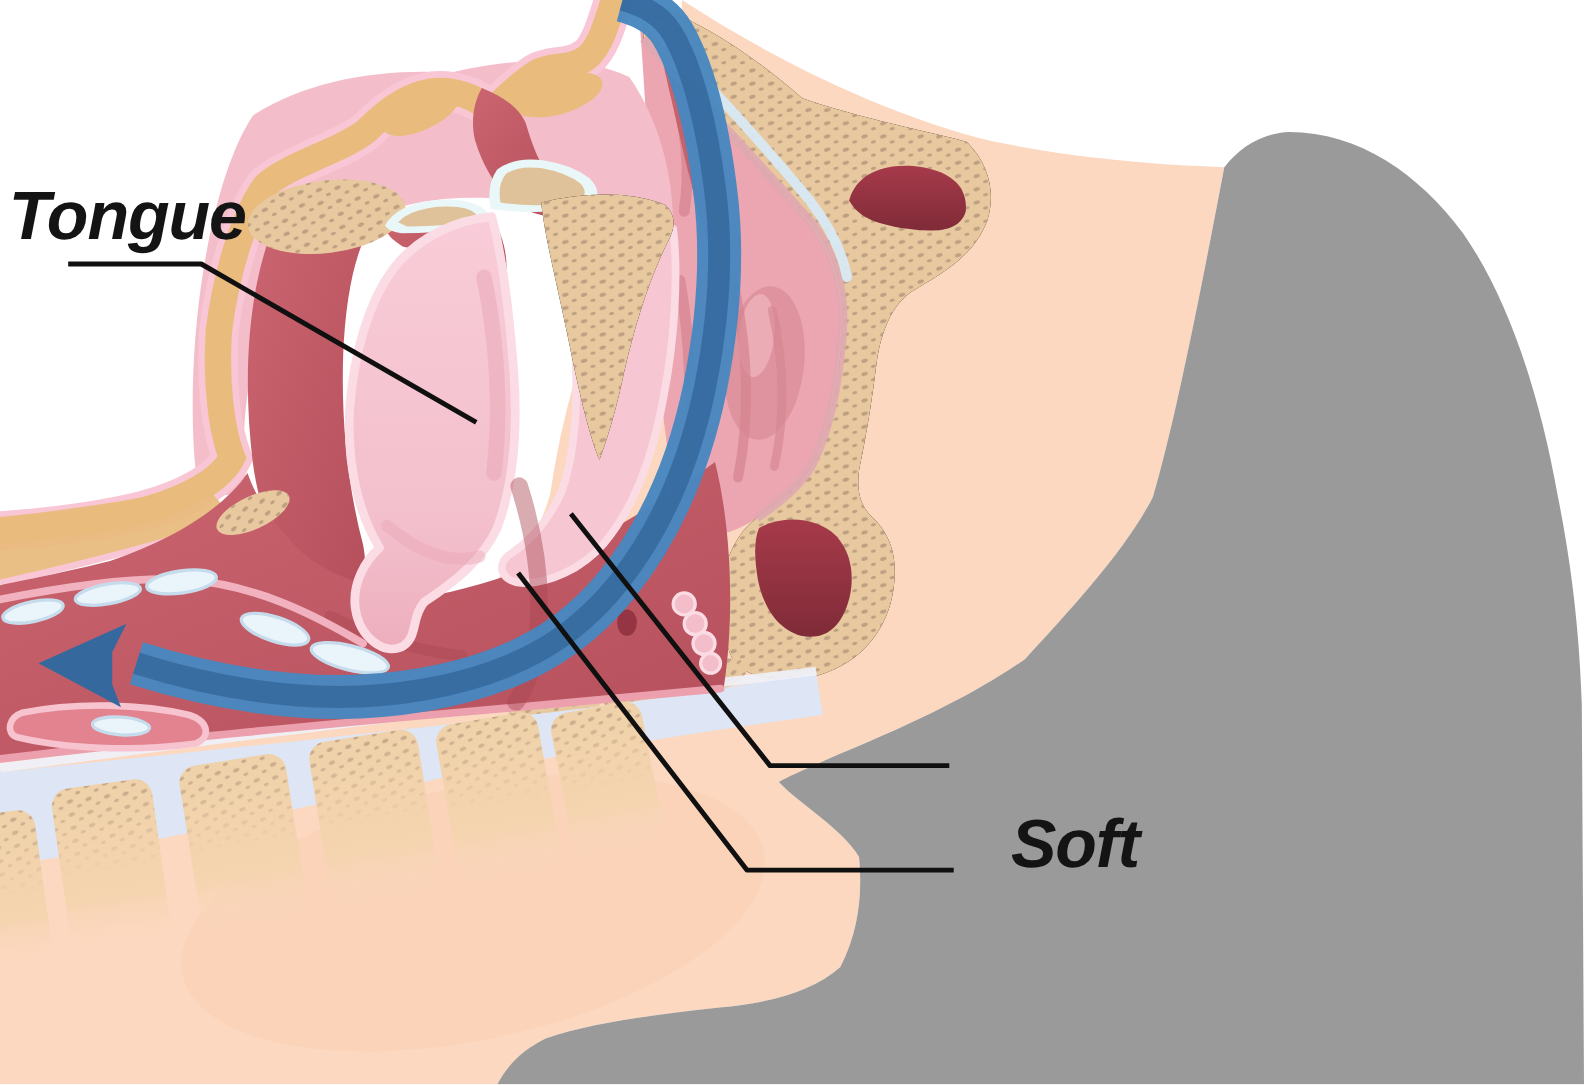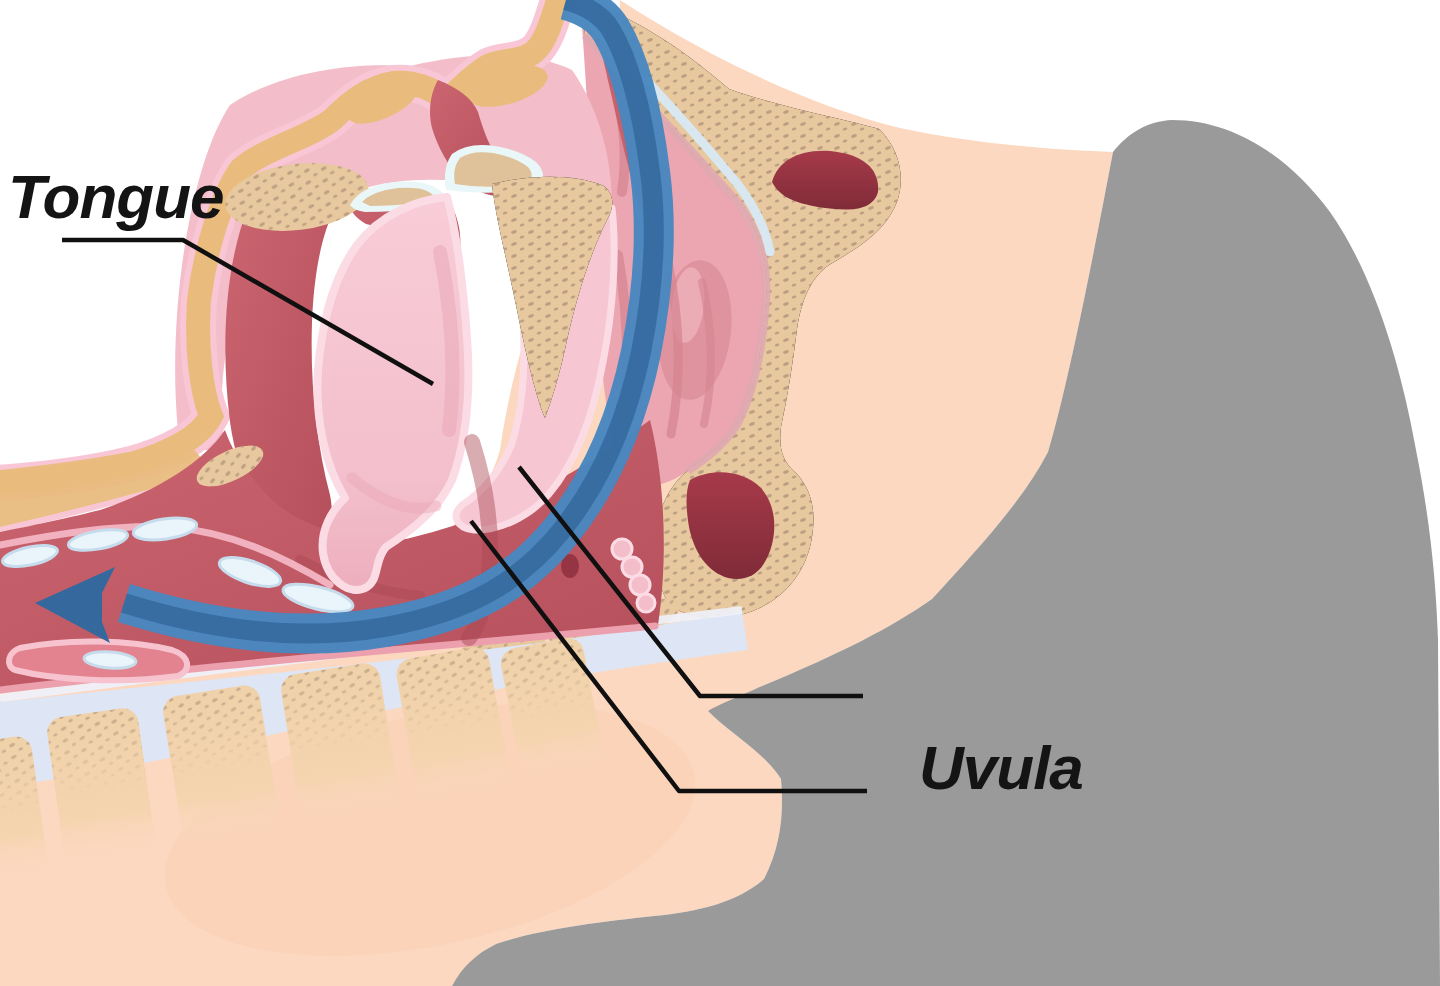--- a/index.html
+++ b/index.html
@@ -388,14 +388,14 @@
   </g>
 
   <g fill="none" style="stroke:var(--c-leader_line)" stroke-width="4.5" stroke-linejoin="round">
     <path d="M 62,240 L 183,240 L 433,384"></path>
     <path d="M 519,467 L 700,696 L 863,696"></path>
     <path d="M 471,521 L 679,791 L 867,791"></path>
   </g>
 </svg>
 
   <div class="anat-label" id="label-tongue">Tongue</div>
-  <div class="anat-label" id="label-uvula">Uvula</div>
+  <div class="anat-label" id="label-uvula">Soft</div>
 </div>
 
 </body></html>

